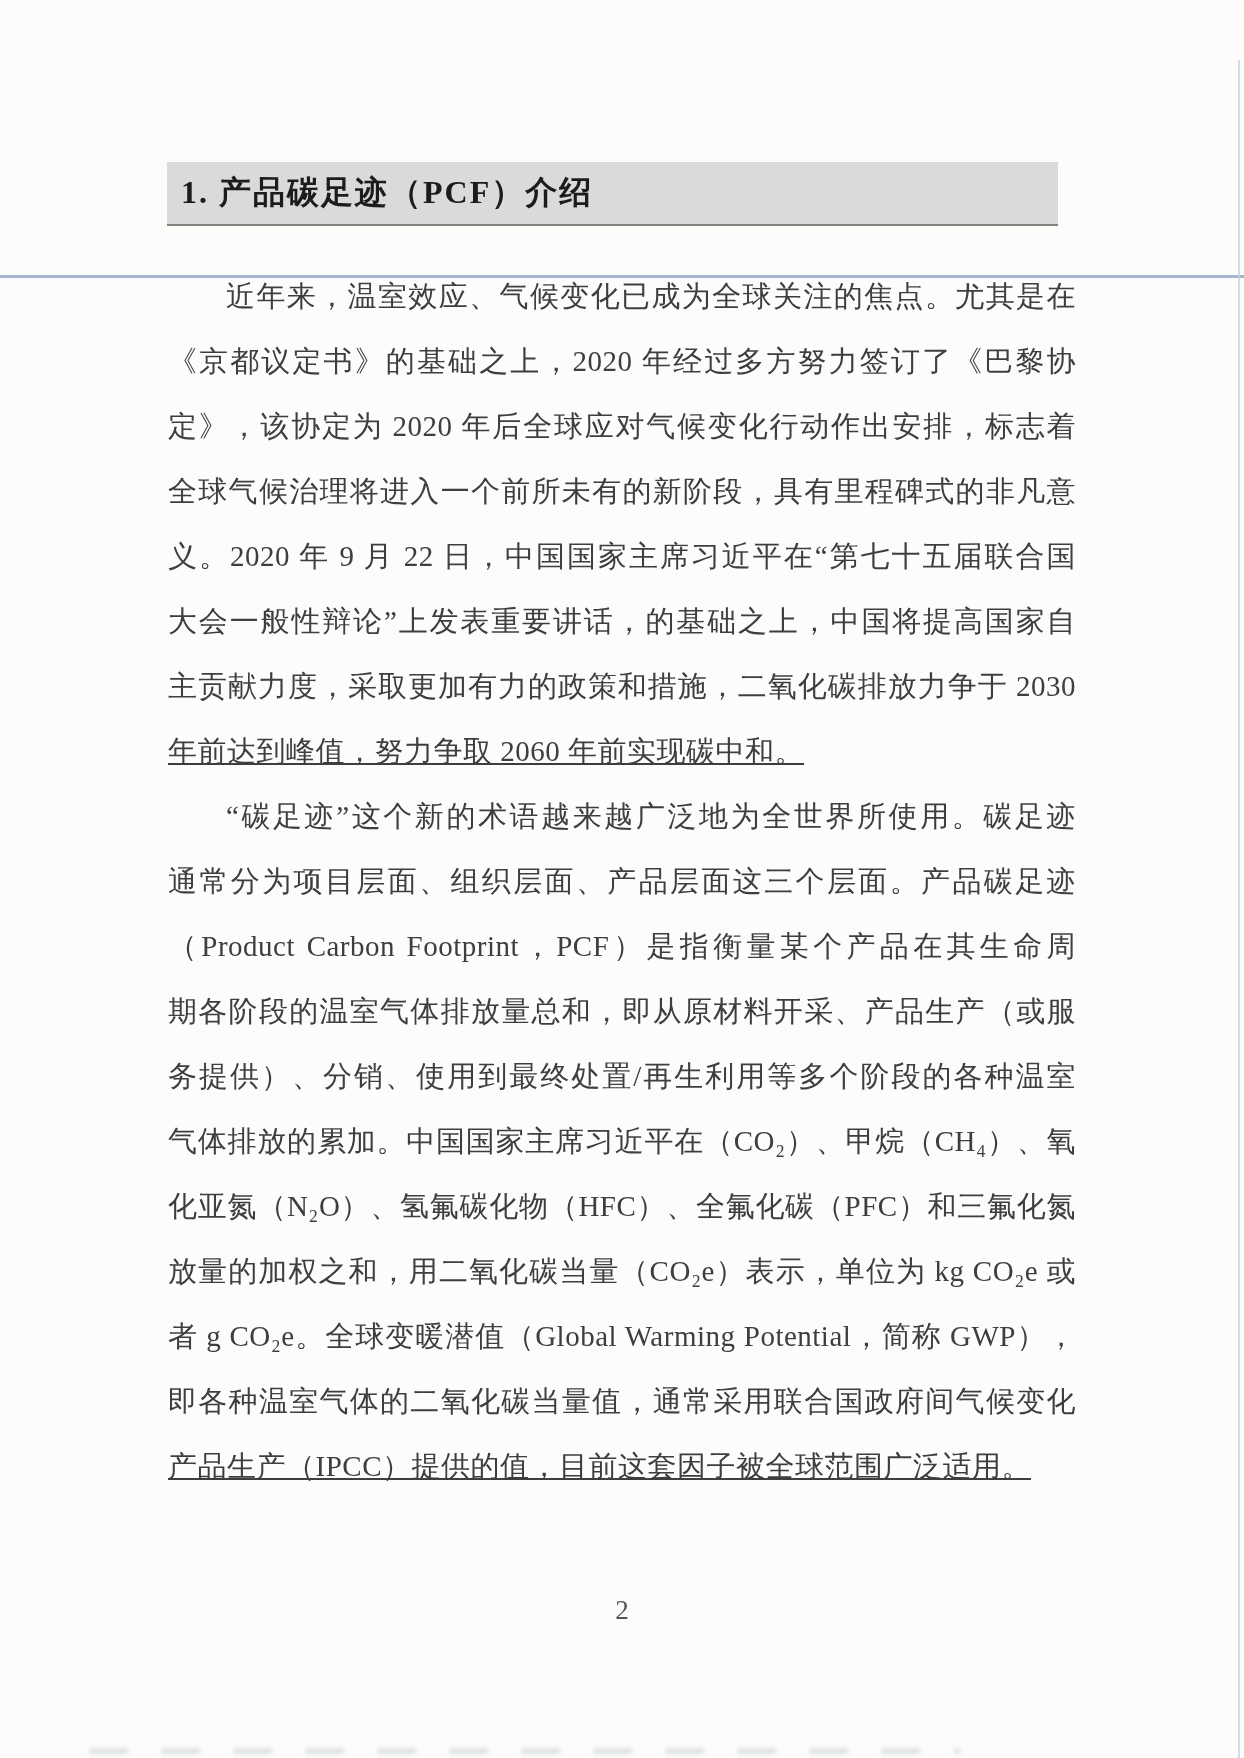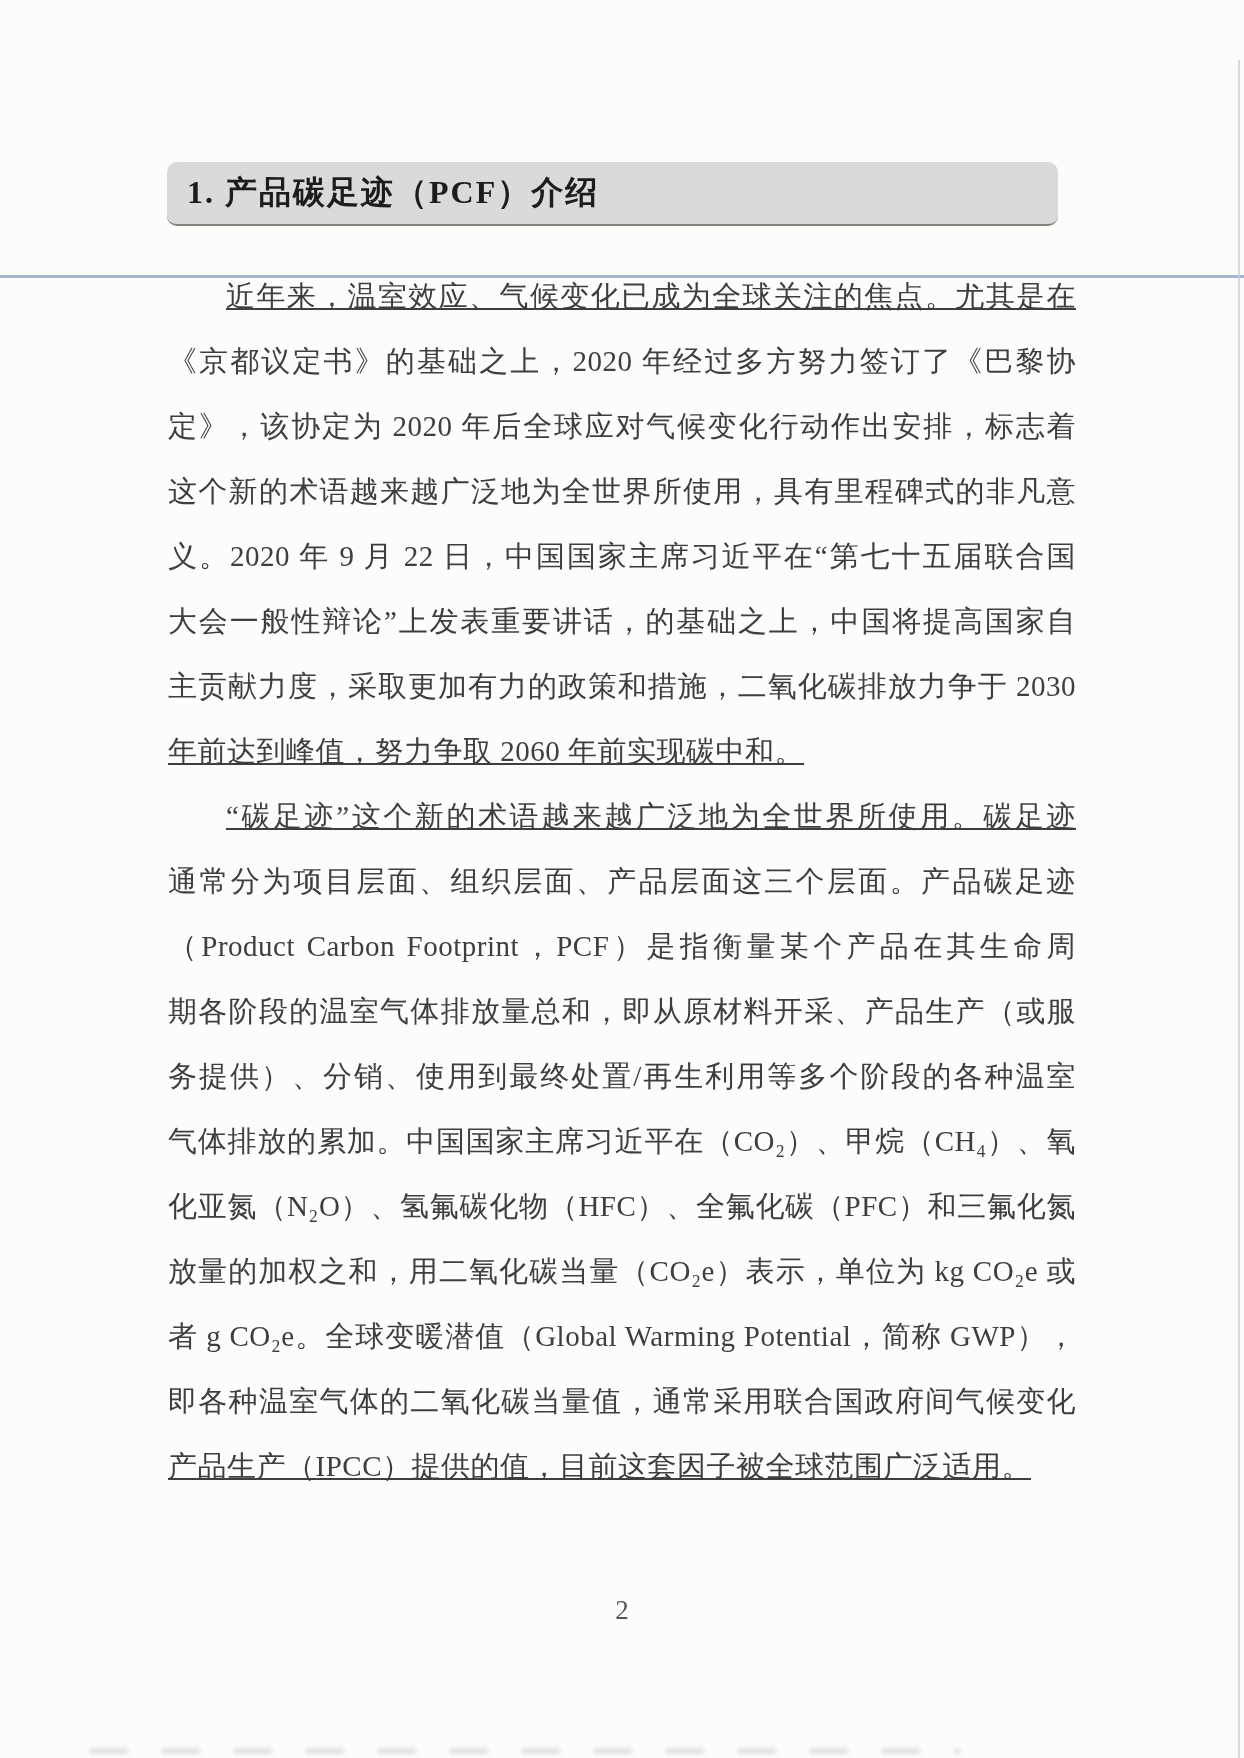--- a/index.html
+++ b/index.html
@@ -9,21 +9,21 @@
     background:#fcfcfb;
     overflow:hidden;
     font-family:"Liberation Serif","DejaVu Serif",serif;
   }
   .heading-box {
     position:absolute; left:167px; top:162px;
     width:891px; height:64px;
     background:#dadada;
     border-bottom:2px solid #83827e;
     display:flex; align-items:center;
-    padding-left:20px; box-sizing:border-box;border-radius:10px;
+    padding-left:14px; box-sizing:border-box;
   }
   .heading-text {
     font-size:32px; font-weight:bold; color:#1c1c1c;
     letter-spacing:2px; white-space:nowrap;
   }
   .page-rule {
     position:absolute; left:0; top:275px;
     width:1244px; height:3px;
     background:#a6b4d0;
   }
@@ -37,21 +37,21 @@
     width:908px;
   }
   .paragraph { margin:0; }
   .line {
     height:65px; line-height:65px;
     font-size:29px; color:#3e3e3e;
     letter-spacing:0.5px;
     white-space:normal;
   }
   .line.j { text-align:justify; text-align-last:justify; }
-  .line.first { text-indent:2em;text-decoration:underline; }
+  .line.first { text-indent:2em; }
   .line.last { text-align:left;text-decoration:underline; }
   .page-number {
     position:absolute; left:168px; top:1590px;
     width:908px; height:40px; line-height:40px;
     text-align:center; font-size:27px; color:#555;
   }
   .bleed-artifact {
     position:absolute; left:90px; top:1748px;
     width:870px; height:6px;
     background:repeating-linear-gradient(90deg,#9aa4b0 0 38px,transparent 38px 72px);
@@ -69,21 +69,21 @@
 
   <div class="page-rule"></div>
   <div class="scan-edge"></div>
 
   <div class="body-text">
 
     <div class="paragraph">
       <div class="line j first">近年来，温室效应、气候变化已成为全球关注的焦点。尤其是在</div>
       <div class="line j">《京都议定书》的基础之上，2020 年经过多方努力签订了《巴黎协</div>
       <div class="line j">定》，该协定为 2020 年后全球应对气候变化行动作出安排，标志着</div>
-      <div class="line j">这个新的术语越来越广泛地为全世界所使用，具有里程碑式的非凡意</div>
+      <div class="line j">全球气候治理将进入一个前所未有的新阶段，具有里程碑式的非凡意</div>
       <div class="line j">义。2020 年 9 月 22 日，中国国家主席习近平在“第七十五届联合国</div>
       <div class="line j">大会一般性辩论”上发表重要讲话，的基础之上，中国将提高国家自</div>
       <div class="line j">主贡献力度，采取更加有力的政策和措施，二氧化碳排放力争于 2030</div>
       <div class="line last">年前达到峰值，努力争取 2060 年前实现碳中和。</div>
     </div>
 
     <div class="paragraph">
       <div class="line j first">“碳足迹”这个新的术语越来越广泛地为全世界所使用。碳足迹</div>
       <div class="line j">通常分为项目层面、组织层面、产品层面这三个层面。产品碳足迹</div>
       <div class="line j">（Product Carbon Footprint，PCF）是指衡量某个产品在其生命周</div>

